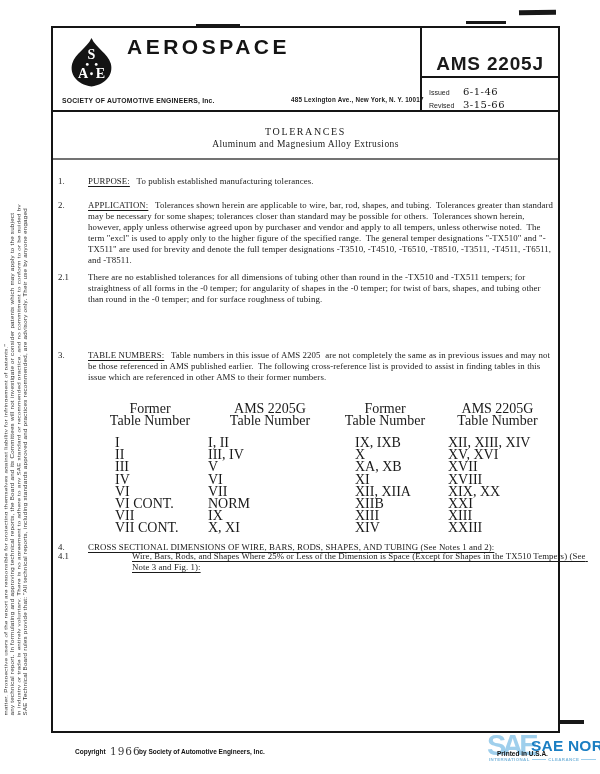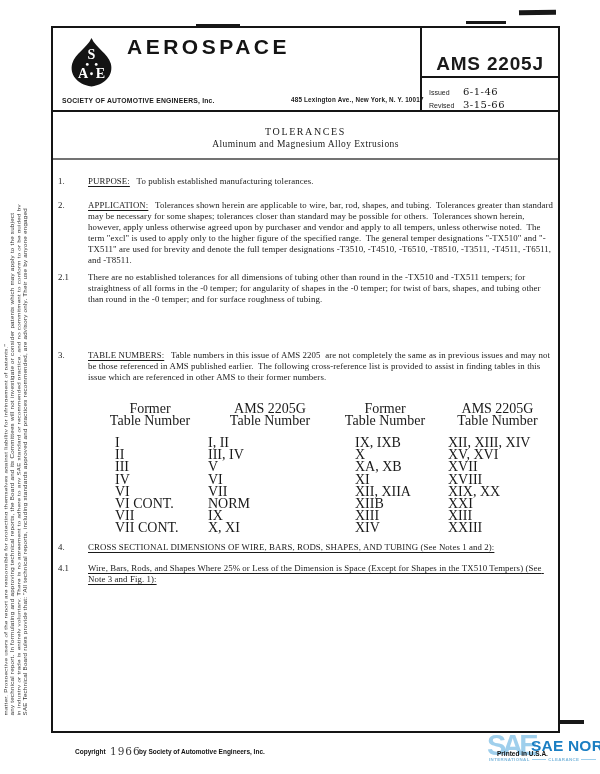--- a/index.html
+++ b/index.html
@@ -176,21 +176,21 @@
       <div class="c3">XIV</div>
       <div class="c4">XXIII</div>
     </div>
   </div>
 
   <div class="sec" style="top:542px;">
     <span class="num">4.</span>
     <div class="secbody"><span class="u">CROSS SECTIONAL DIMENSIONS OF WIRE, BARS, RODS, SHAPES, AND TUBING (See Notes 1 and 2):</span></div>
   </div>
 
-  <div class="sec" style="top:563px;">
+  <div class="sec" style="top:551px;gap:44px;">
     <span class="num">4.1</span>
     <div class="secbody" style="width:470px;flex:none;"><span class="u">Wire, Bars, Rods, and Shapes Where 25% or Less of the Dimension is Space (Except for Shapes in the TX510 Tempers) (See Note 3 and Fig. 1):</span></div>
   </div>
 
   <div class="ftr" style="left:75px;top:748px;">Copyright</div>
   <div class="year">1966</div>
   <div class="ftr" style="left:139px;top:748px;">by Society of Automotive Engineers, Inc.</div>
 
   <div class="wm-mono">SAE</div>
   <div class="wm-title">SAE NORM</div>

